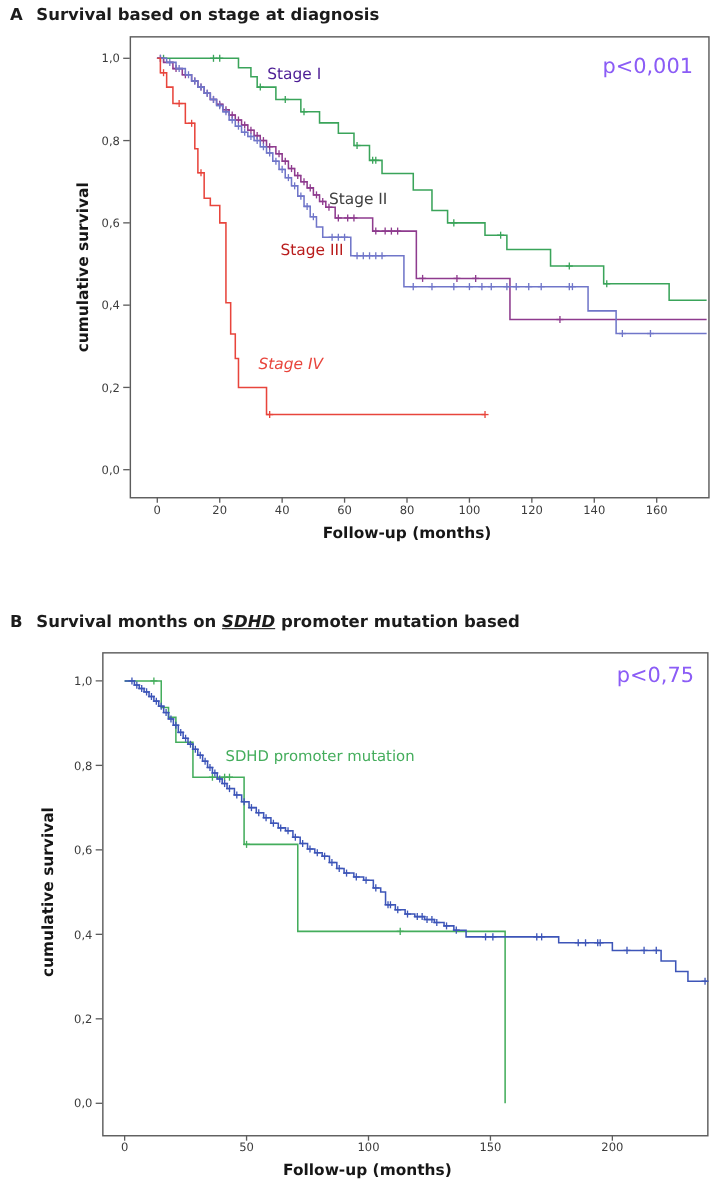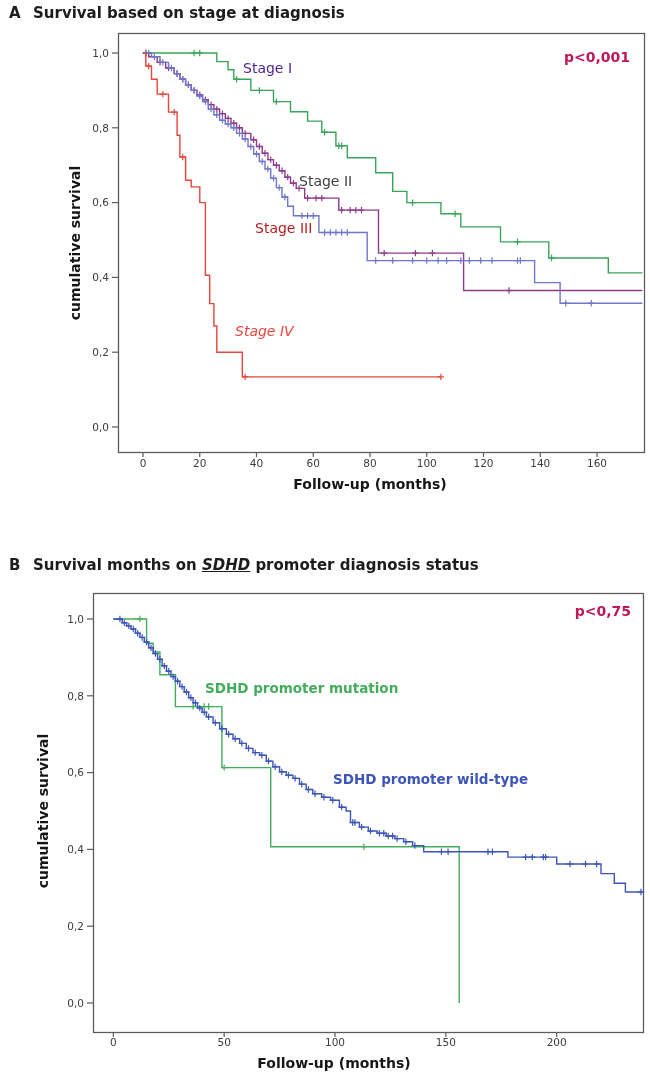--- a/index.html
+++ b/index.html
@@ -6,25 +6,25 @@
   body{width:650px;height:1090px;font-family:"DejaVu Sans","Liberation Sans",sans-serif;}
   .figure{position:relative;width:650px;height:1090px;background:#fff;overflow:hidden;}
   .panel-title{position:absolute;left:0;top:0;width:650px;font-size:15px;font-weight:bold;color:#1c1c1c;}
   .panel-title .marker{position:absolute;left:9px;}
   .panel-title .title-text{position:absolute;left:33px;white-space:nowrap;}
   .panel-title .gene{font-style:italic;text-decoration:underline;}
   svg.km{position:absolute;left:0;}
   #svg-a{top:0;}
   #svg-b{top:545px;}
   .olabel{position:absolute;white-space:nowrap;}
-  .pval{font-size:14px;color:#be185d;text-align:right;width:122px;font-weight:bold;}
+  .pval{font-size:19px;color:#8b5cf6;text-align:right;width:122px;}
   #p-a{left:508px;top:49px;}
   #p-b{left:509px;top:603px;}
   .series-label-a{font-size:14px;}
-  .series-label-b{font-size:13.5px;font-weight:bold;}
+  .series-label-b{font-size:13.5px;font-weight:normal;}
   #lbl-stage1{left:243px;top:60px;}
   #lbl-stage2{left:299px;top:173px;}
   #lbl-stage3{left:255px;top:220px;}
   #lbl-stage4{left:235px;top:323px;font-style:italic;}
   #lbl-mut{left:205px;top:680px;}
   #lbl-wt{left:333px;top:771px;}
   text.tick{font-family:"DejaVu Sans","Liberation Sans",sans-serif;font-size:10.5px;fill:#3c3c3c;}
   text.axis-label{font-family:"DejaVu Sans","Liberation Sans",sans-serif;font-size:14px;font-weight:bold;fill:#161616;}
 </style>
 </head>
@@ -286,21 +286,21 @@
       </g>
     </svg>
   <div class="olabel pval" id="p-a">p&lt;0,001</div>
   <div class="olabel series-label-a" id="lbl-stage1" style="color: #4c1d95;">Stage I</div>
   <div class="olabel series-label-a" id="lbl-stage2" style="color: #404040;">Stage II</div>
   <div class="olabel series-label-a" id="lbl-stage3" style="color: #b91c1c;">Stage III</div>
   <div class="olabel series-label-a" id="lbl-stage4" style="color: rgb(232, 69, 60);">Stage IV</div>
 
   <div class="panel-title" style="top:556px;">
     <span class="marker">B</span>
-    <span class="title-text"><span>Survival months on </span><span class="gene">SDHD</span><span> promoter diagnosis status</span></span>
+    <span class="title-text"><span>Survival months on </span><span class="gene">SDHD</span><span> promoter mutation based</span></span>
   </div>
   <svg id="svg-b" class="km" width="650" height="545">
       <rect x="93.5" y="48.5" width="550" height="439" fill="none" stroke="#5c5c5c" stroke-width="1.3"></rect>
       <line x1="87" y1="74" x2="93" y2="74" stroke="#5c5c5c" stroke-width="1.2"></line>
       <text x="84" y="77.8" text-anchor="end" class="tick">1,0</text>
       <line x1="87" y1="150.79999999999995" x2="93" y2="150.79999999999995" stroke="#5c5c5c" stroke-width="1.2"></line>
       <text x="84" y="154.59999999999997" text-anchor="end" class="tick">0,8</text>
       <line x1="87" y1="227.60000000000002" x2="93" y2="227.60000000000002" stroke="#5c5c5c" stroke-width="1.2"></line>
       <text x="84" y="231.40000000000003" text-anchor="end" class="tick">0,6</text>
       <line x1="87" y1="304.4" x2="93" y2="304.4" stroke="#5c5c5c" stroke-width="1.2"></line>
@@ -461,15 +461,14 @@
         <line x1="582.3209999999999" y1="318.992" x2="588.721" y2="318.992"></line>
         <line x1="585.521" y1="315.79200000000003" x2="585.521" y2="322.192"></line>
         <line x1="593.406" y1="318.992" x2="599.806" y2="318.992"></line>
         <line x1="596.606" y1="315.79200000000003" x2="596.606" y2="322.192"></line>
         <line x1="637.746" y1="347.024" x2="644.1460000000001" y2="347.024"></line>
         <line x1="640.946" y1="343.824" x2="640.946" y2="350.224"></line>
       </g>
     </svg>
   <div class="olabel pval" id="p-b">p&lt;0,75</div>
   <div class="olabel series-label-b" id="lbl-mut" style="color: rgb(68, 173, 92);">SDHD promoter mutation</div>
-  <div class="olabel series-label-b" id="lbl-wt" style="color: rgb(61, 85, 184);">SDHD promoter wild-type</div>
 
 </div>
 
 </body></html>

